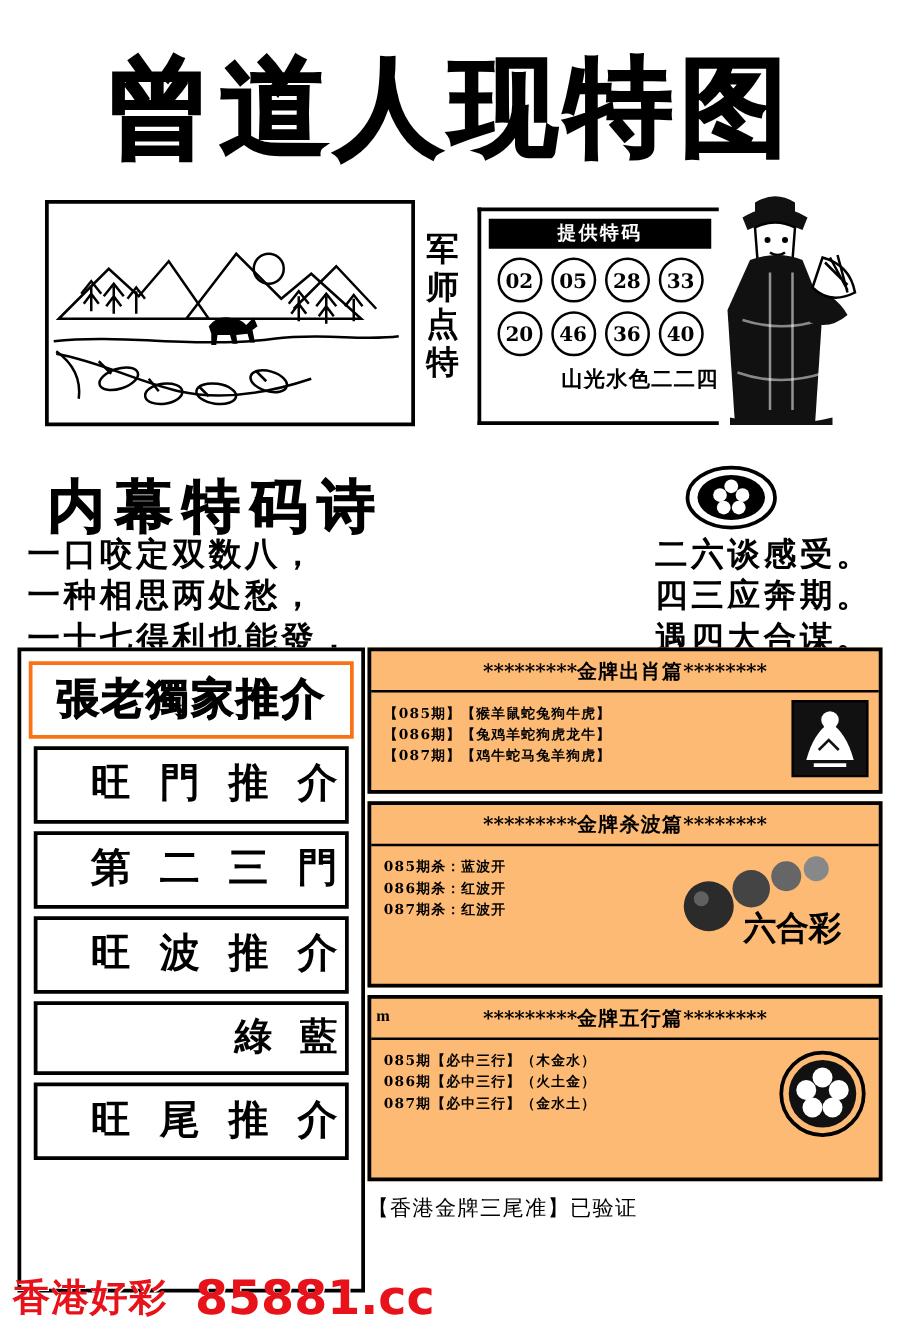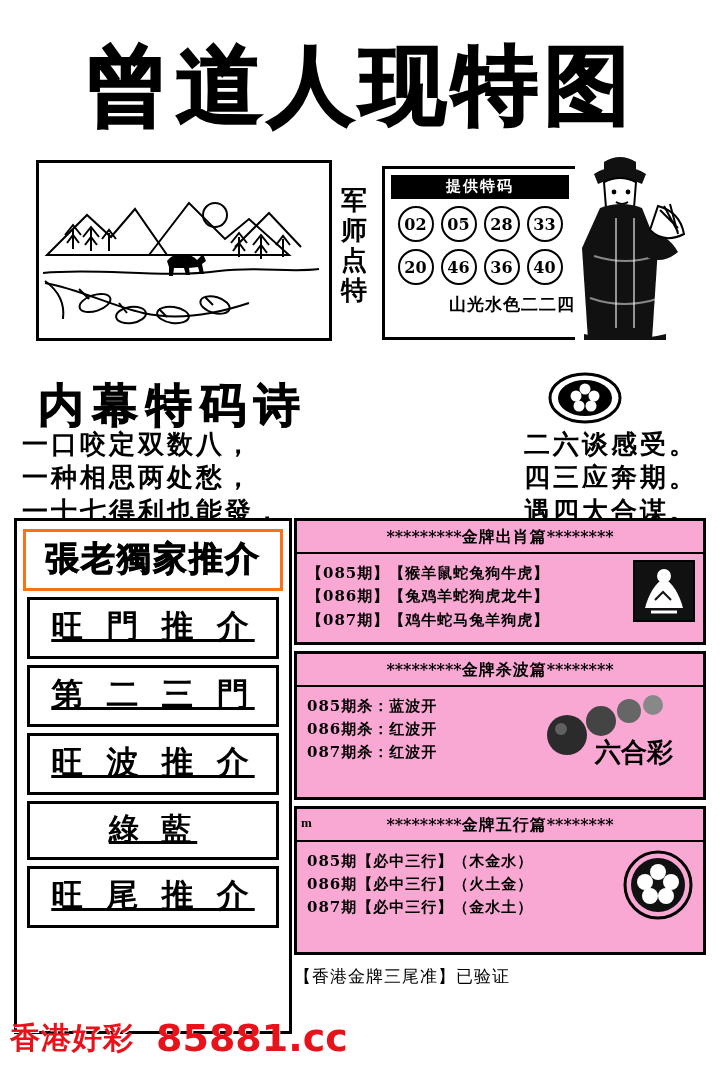--- a/index.html
+++ b/index.html
@@ -107,58 +107,57 @@
     border:3px solid #f97316;
     text-align:center;
     font-family:"DejaVu Serif","Liberation Serif",serif;
     font-weight:bold;font-size:34px;letter-spacing:2px;
     padding:4px 0 6px 0;
     -webkit-text-stroke:1px #000;
   }
   .lb-cell{
     margin:6px 10px;
     border:3px solid #000;
-    text-align:center;
+    text-align:right;
     font-family:"DejaVu Serif","Liberation Serif",serif;
     font-weight:bold;
     padding:5px 0 7px 0;
     letter-spacing:6px;
-    text-decoration:underline;
   }
   .lb-cell.big{font-size:32px;}
   .lb-cell.mid{font-size:30px;}
   .lb-foot{
     position:absolute;left:0;bottom:2px;width:100%;
     text-align:center;
     font-family:"DejaVu Serif","Liberation Serif",serif;
     font-weight:bold;font-size:26px;letter-spacing:2px;
   }
 
   
   .rightcol{position:absolute;left:294px;top:518px;width:412px;}
   .rbox{
-    border:3px solid #000;background:#f9a8d4;margin-bottom:6px;position:relative;
+    border:3px solid #000;background:#fdba74;margin-bottom:6px;position:relative;
   }
   .rbox-head{
     text-align:center;
     font-family:"DejaVu Serif","Liberation Serif",serif;
     font-weight:bold;font-size:16px;
     padding:6px 0 4px 0;
     letter-spacing:1px;
   }
   .rbox-head .stars{letter-spacing:0px;}
   .rbox-inner{
     border-top:2px solid #000;
     padding:8px 10px 10px 10px;
     min-height:60px;
     position:relative;
   }
   .rline{
     font-family:"DejaVu Serif","Liberation Serif",serif;
-    font-weight:bold;font-size:15px;line-height:1.55;
+    font-weight:bold;font-size:11px;line-height:1.55;
     letter-spacing:1px;
   }
   .badge-img{position:absolute;right:8px;top:6px;}
   .lottery-art{position:absolute;right:6px;top:2px;}
   .flower-seal{position:absolute;right:10px;top:8px;}
   .foot-note{
     font-family:"DejaVu Serif","Liberation Serif",serif;
     font-weight:normal;font-size:17px;
     padding:4px 0 2px 0;letter-spacing:1px;
   }

